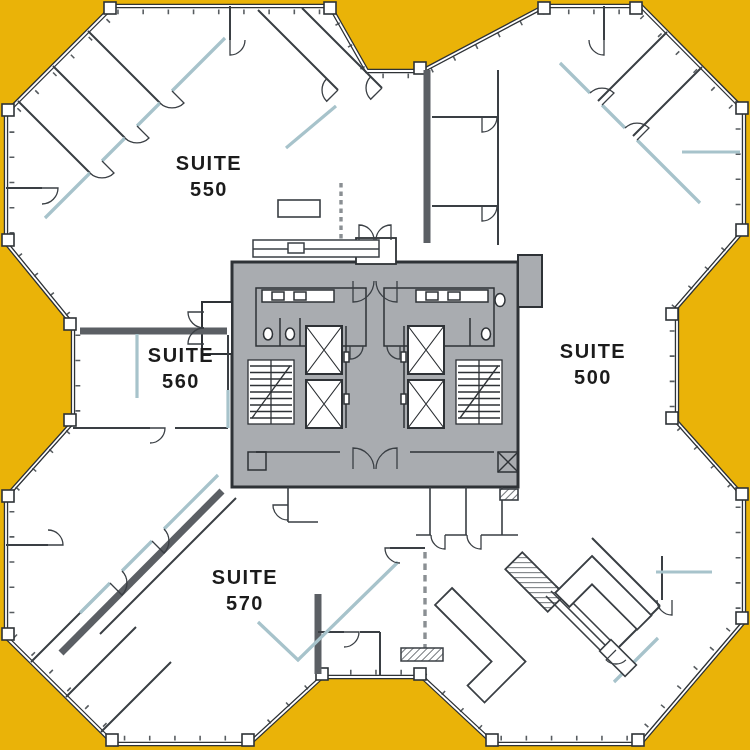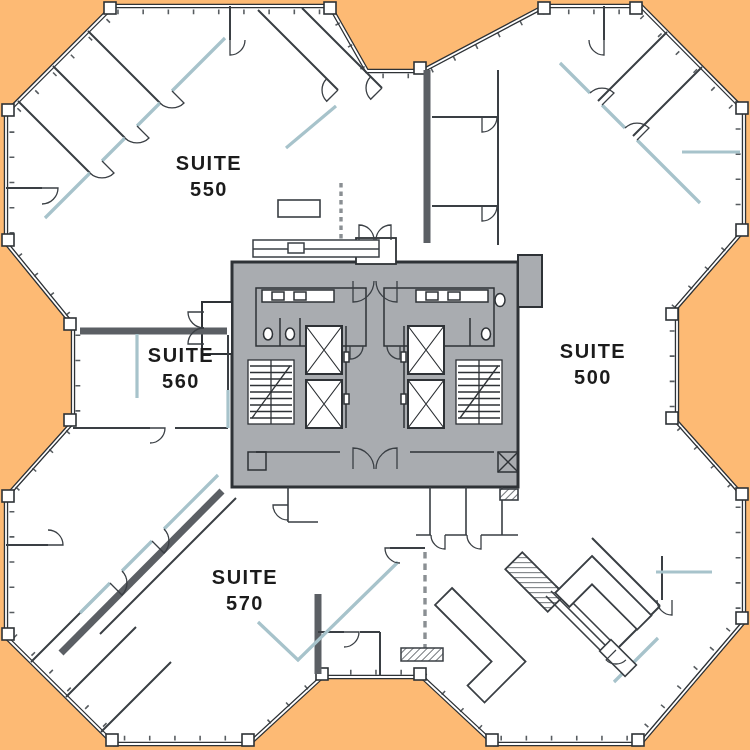--- a/index.html
+++ b/index.html
@@ -1,16 +1,16 @@
 <!DOCTYPE html>
 <html><head>
 <meta charset="utf-8">
 <style>
   html,body{margin:0;padding:0;background:#ffffff;}
-  #stage{position:relative;width:750px;height:750px;background:#fdba74;overflow:hidden;
+  #stage{position:relative;width:750px;height:750px;background:#eab308;overflow:hidden;
          font-family:"Liberation Sans", sans-serif;text-align:center;}
   svg{display:block}
   text.suite{font-family:"Liberation Sans", sans-serif;font-weight:700;font-size:20px;
              letter-spacing:1.5px;fill:#1b1b1b;text-anchor:middle;}
 </style>
 </head>
 <body>
 
 <div id="stage">
 <svg width="750" height="750" viewBox="0 0 750 750">

